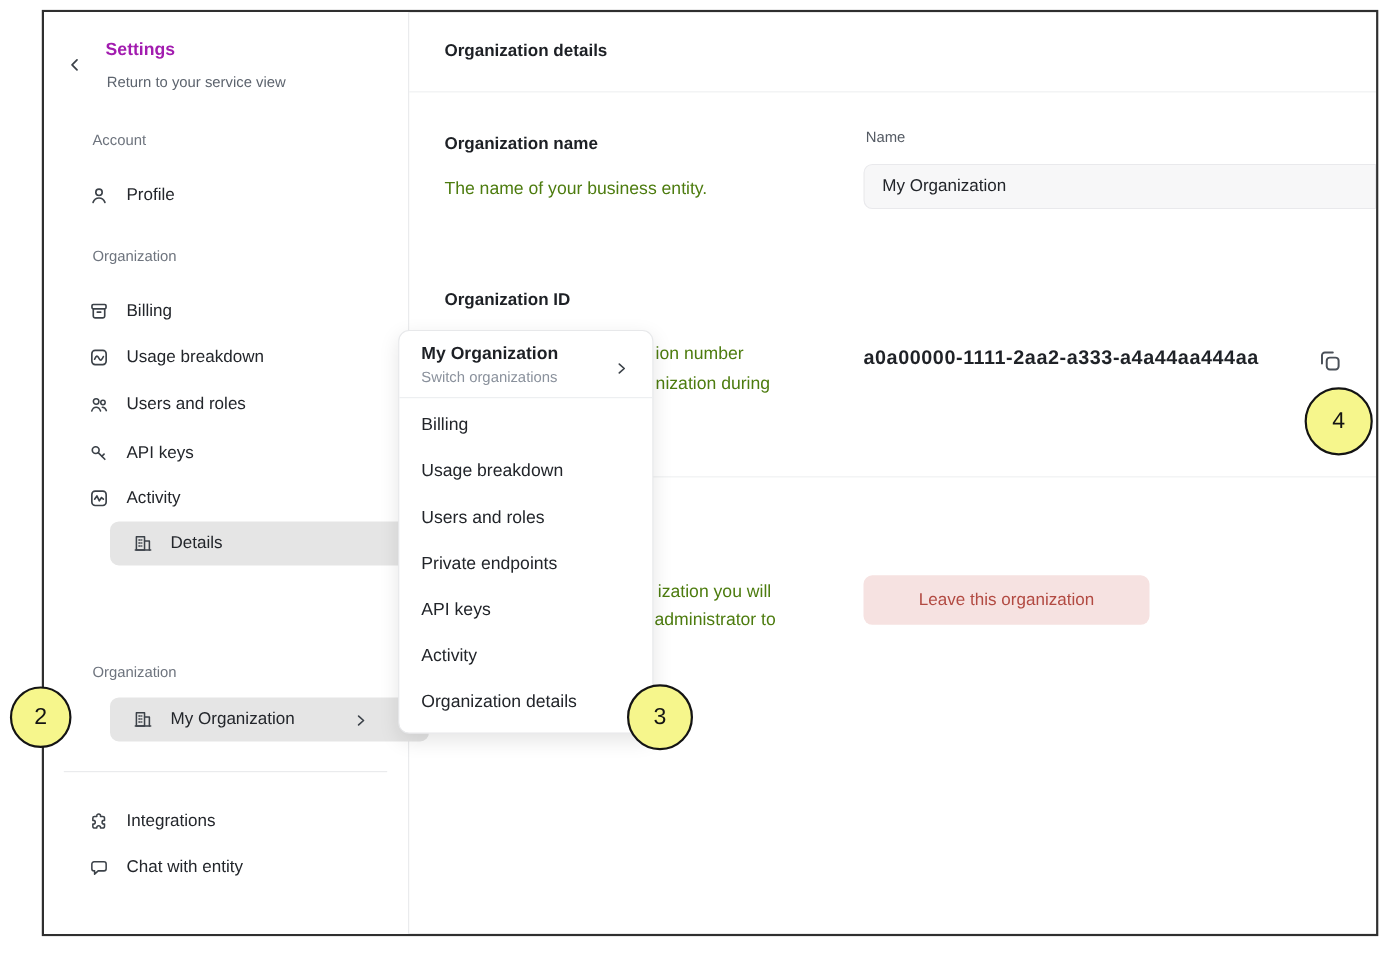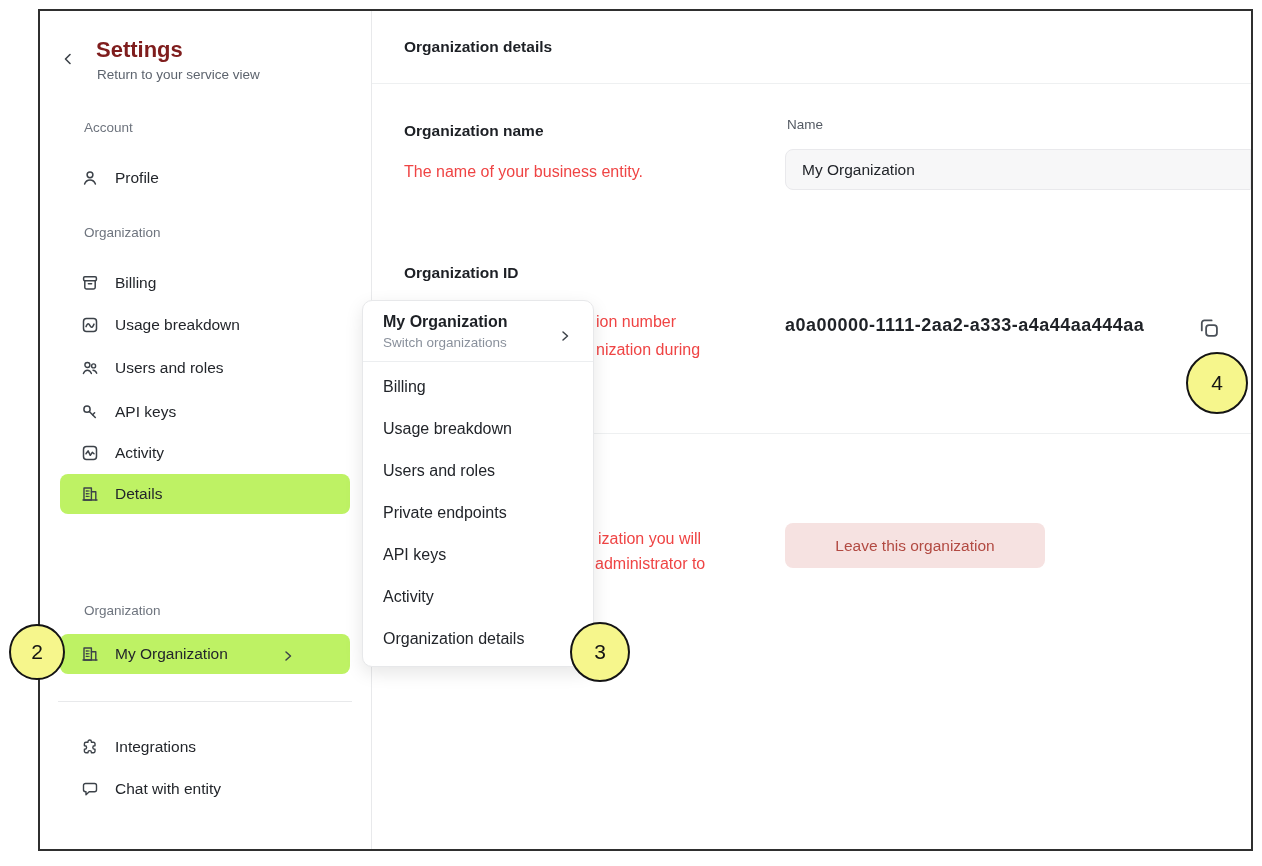--- a/index.html
+++ b/index.html
@@ -5,39 +5,39 @@
   html,body{margin:0;padding:0;background:#fff;}
   .page{position:relative;width:1262px;height:866px;background:#fff;
         font-family:"Liberation Sans",sans-serif;color:#1d2025;overflow:hidden;}
   .frame{position:absolute;left:38px;top:9px;width:1215px;height:842px;
          border:2px solid #2f2f2f;background:#fff;box-sizing:border-box;overflow:hidden;}
 
   
   .sidebar{position:absolute;left:0;top:0;width:332px;height:100%;background:#fff;
            border-right:1px solid #e8e9eb;box-sizing:border-box;}
   .back-chev{position:absolute;left:21px;top:41px;width:14px;height:14px;cursor:pointer;}
-  .sb-title{position:absolute;left:56px;top:26px;font-size:22px;font-weight:700;color:#7f1d1d;}
+  .sb-title{position:absolute;left:56px;top:26px;font-size:16px;font-weight:700;color:#a21caf;}
   .sb-subtitle{position:absolute;left:57px;top:56px;font-size:13.5px;color:#5d646e;}
   .ssection{position:absolute;left:44px;font-size:13.5px;color:#6e747e;}
   .srow{position:absolute;left:20px;width:290px;height:40px;display:flex;align-items:center;
         gap:16px;padding-left:21px;border-radius:8px;font-size:15.5px;color:#23262b;
         box-sizing:border-box;cursor:pointer;}
-  .srow.active{background:#bef264;}
+  .srow.active{background:#e5e5e5;margin-left:40px;}
   .icon{width:18px;height:18px;flex:0 0 18px;display:block;}
   .icon svg{display:block;}
   .row-chev{position:absolute;right:56px;width:12px;height:12px;}
   .sdivider{position:absolute;left:18px;top:690px;width:294px;height:1px;background:#e8e9eb;}
   .status-dot{width:9px;height:9px;border-radius:50%;background:var(--status-green);
               margin-left:4px;flex:0 0 9px;}
 
   
   .main-title{position:absolute;left:364px;top:27px;font-size:15.5px;font-weight:700;}
   .hdiv{position:absolute;left:332px;width:879px;height:1px;background:#eef0f1;}
   .sec-heading{position:absolute;left:364px;font-size:15.5px;font-weight:700;color:#1d2025;}
-  .sec-desc{position:absolute;font-size:16px;color:#ef4444;}
+  .sec-desc{position:absolute;font-size:16px;color:#4d7c0f;}
   .field-label{position:absolute;left:747px;top:106px;font-size:13.5px;color:#555b64;}
   .name-input{position:absolute;left:745px;top:138px;width:466px;height:41px;box-sizing:border-box;
               background:#f7f7f8;border:1px solid #e9e9ec;border-radius:8px 0 0 8px;
               padding:0 16px;font-size:15.5px;color:#22252a;font-family:"Liberation Sans",sans-serif;outline:none;}
   .org-id{position:absolute;left:745px;top:304px;font-size:18px;font-weight:700;
           letter-spacing:0.5px;color:#1f2227;}
   .copy-btn{position:absolute;left:1155px;top:303px;width:28px;height:28px;border:none;
             background:transparent;padding:2px;cursor:pointer;}
   .danger-btn{position:absolute;left:745px;top:512px;width:260px;height:45px;border:none;
               border-radius:8px;background:var(--danger-bg);color:var(--danger-text);

